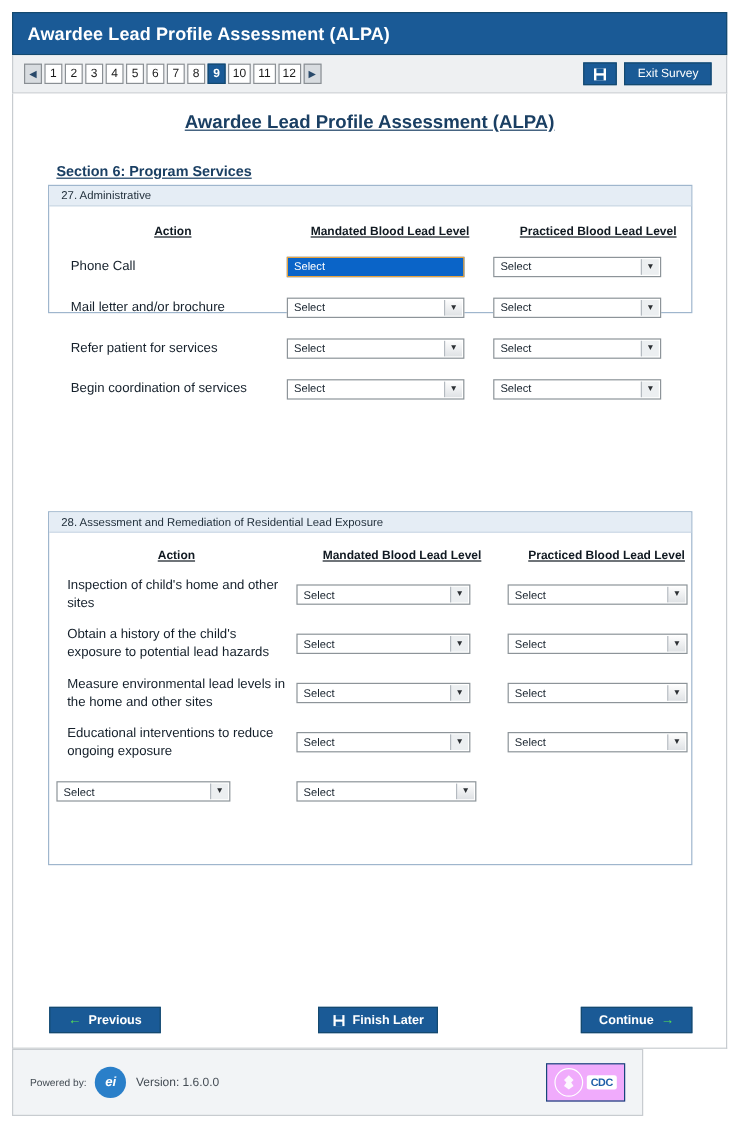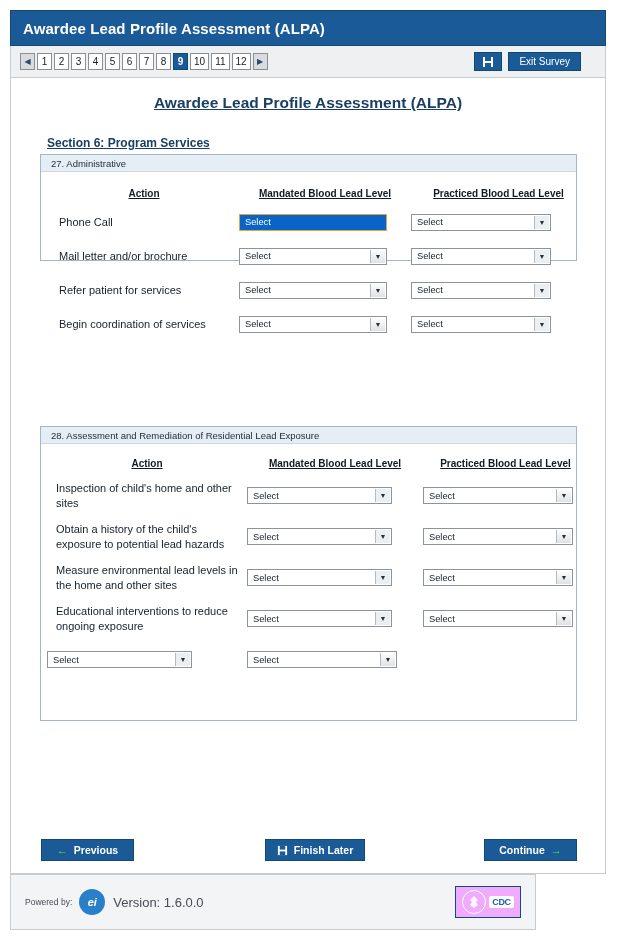--- a/index.html
+++ b/index.html
@@ -75,21 +75,21 @@
     background: #1a5a96;
     color: #ffffff;
     border-color: #14496f;
     font-weight: bold;
   }
   .toolbar-right {
     margin-left: auto;
     display: flex;
     align-items: center;
     gap: 6px;
-    margin-right: 24px;
+    margin-right: 12px;
   }
   .save-btn {
     width: 28px; height: 19px;
     background: #1a5a96;
     border: 1px solid #14496f;
     display: flex; align-items: center; justify-content: center;
     cursor: pointer;
   }
   .exit-btn {
     height: 19px;
@@ -243,21 +243,21 @@
     border-radius: 50%;
     background: #2a7fc9;
     color: #ffffff;
     font-size: 11px;
     font-style: italic;
     font-weight: bold;
     display: flex; align-items: center; justify-content: center;
     margin-left: 7px;
   }
   .version {
-    font-size: 13px;
+    font-size: 10px;
     color: #444c54;
     margin-left: 8px;
   }
   .cdc-logo {
     margin-left: auto;
     margin-right: 14px;
     width: 66px; height: 32px;
     background: #f0abfc;
     border: 1px solid #164779;
     display: flex;

